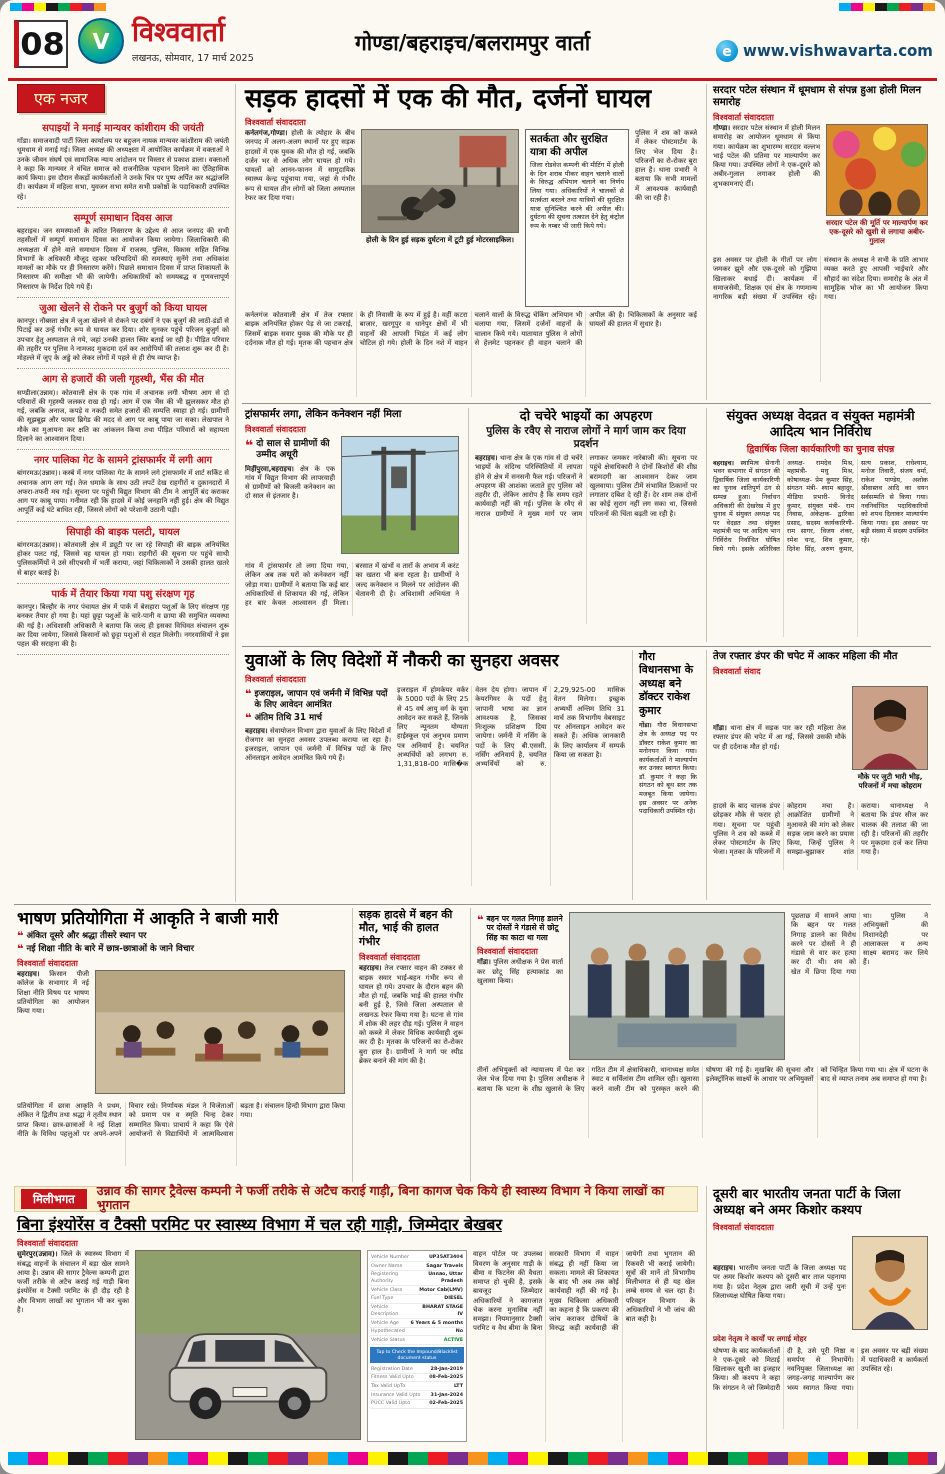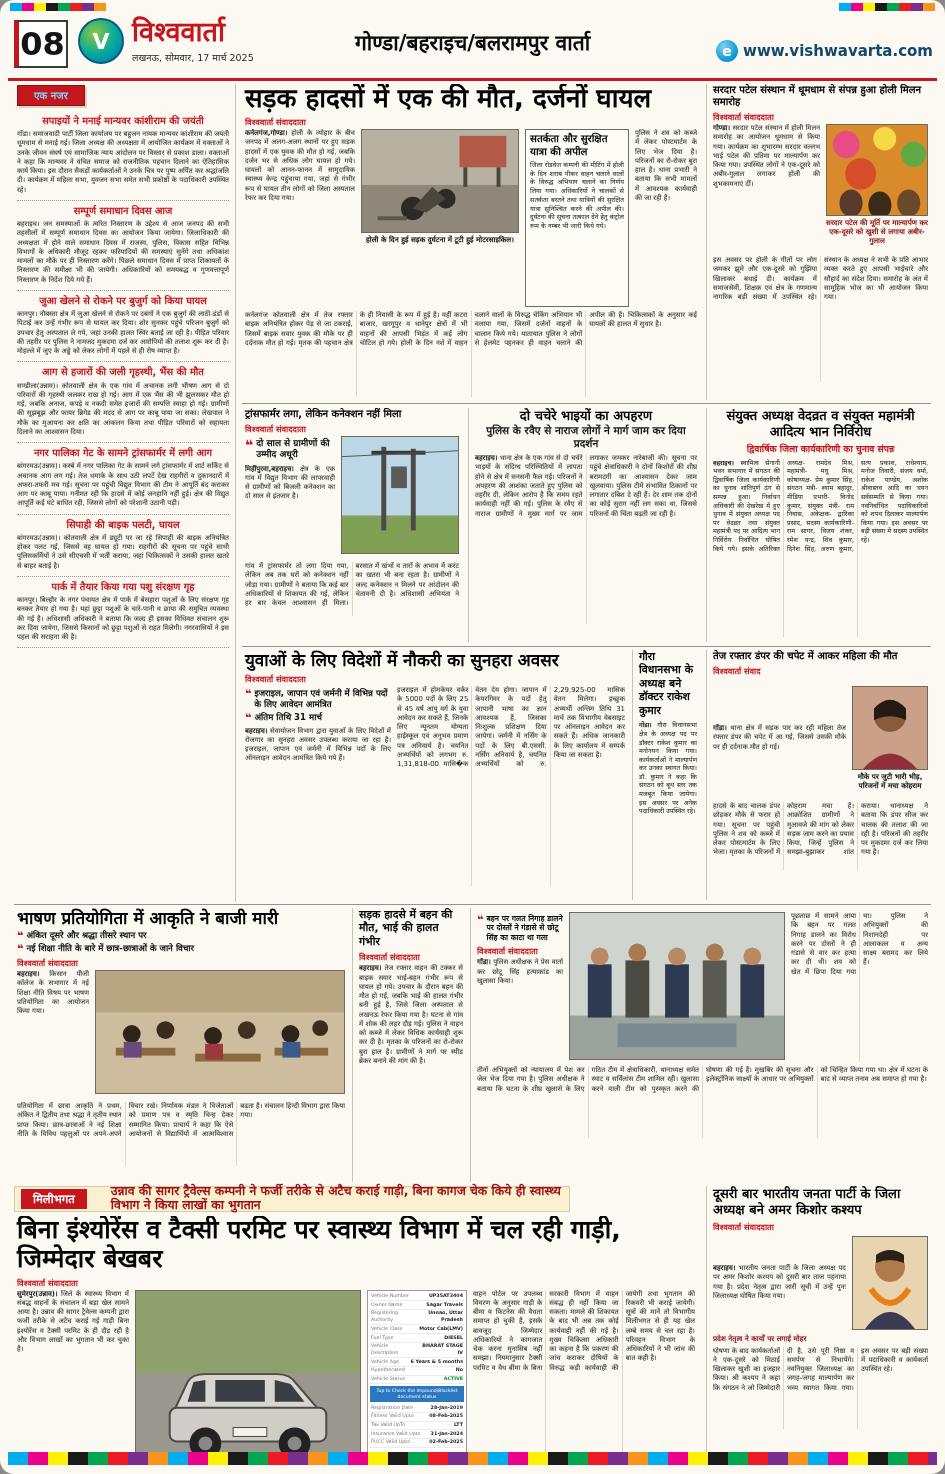--- a/index.html
+++ b/index.html
@@ -26,21 +26,21 @@
   .section-title { position:absolute; left:0; right:0; top:14px; text-align:center; font-size:21px; font-weight:bold; color:#0b0b0b; }
   .website { position:absolute; right:4px; top:26px; display:flex; align-items:center; gap:5px; font-size:15px; font-weight:bold; color:#13486e; cursor:pointer; }
   .elogo { width:22px; height:22px; border-radius:50%; background:radial-gradient(circle at 35% 30%, #7ad0f0, #0a96d4 70%); color:#fff; font-weight:bold; font-size:14px; display:flex; align-items:center; justify-content:center; }
   .red-rule { position:absolute; left:8px; top:78px; width:929px; height:3px; background:#c4161c; }
 
   
   .art { position:absolute; overflow:hidden; padding:0 3px; }
   .vline-left { border-left:1px solid #c7c3b5; padding-left:6px; }
   .hrule { position:absolute; height:1px; background:#97938a; }
   .h-xl { font-size:26px; font-weight:bold; line-height:1.12; color:#050505; }
-  .h-big { font-size:25px; font-weight:bold; line-height:1.15; color:#050505; }
+  .h-big { font-size:16px; font-weight:bold; line-height:1.15; color:#050505;text-decoration:underline; }
   .h-lg { font-size:17px; font-weight:bold; line-height:1.18; color:#050505; }
   .h-md { font-size:10px; font-weight:bold; line-height:1.2; color:#050505; }
   .h-sm { font-size:13px; font-weight:bold; line-height:1.22; color:#050505; }
   .h-xs { font-size:10.8px; font-weight:bold; line-height:1.25; color:#050505; }
   .h-sub { font-size:10.5px; font-weight:bold; line-height:1.25; color:#1a1a1a; }
   .center { text-align:center; }
   .red-sub { color:#c4161c; font-weight:bold; font-size:9.2px; text-align:center; margin:2px 0; }
   .byline { color:#c4161c; font-weight:bold; font-size:8.2px; margin:3px 0 2px; }
   .body { font-size:6.9px; line-height:1.34; text-align:justify; color:#1a1a1a; overflow:hidden; }
   .cols-2 { column-count:2; column-gap:7px; column-rule:1px solid #ddd8c8; }
@@ -58,26 +58,26 @@
   .appeal-box h3 { font-size:10.2px; font-weight:bold; text-align:left; line-height:1.22; margin-bottom:3px; color:#0a0a0a; }
   .subq { display:flex; gap:3px; margin:2px 0 4px; }
   .qmark { color:#c4161c; font-size:14px; line-height:1; font-weight:bold; }
   .subq-text { font-weight:bold; font-size:9px; line-height:1.25; color:#111; }
   .bullet { display:flex; gap:3px; margin:2px 0; }
   .bullet .qmark { font-size:11px; }
   .bullet-text { font-weight:bold; font-size:8.6px; line-height:1.25; color:#111; }
 
   
   .ek { left:14px; top:84px; width:222px; height:818px; border-right:1px solid #c7c3b5; padding-right:6px; }
-  .en-head { display:inline-block; background:#c4161c; color:#7dd3fc; font-weight:bold; font-size:10px; padding:2px 16px 3px; border:1px solid #8c0f14; box-shadow:2px 2px 0 #d9d4c3; margin-bottom:5px; }
+  .en-head { display:inline-block; background:#c4161c; color:#fef9c3; font-weight:normal; font-size:16px; padding:2px 16px 3px; border:1px solid #8c0f14; box-shadow:2px 2px 0 #d9d4c3; margin-bottom:5px; }
   .brief { padding:4px 0 5px; border-bottom:1px dotted #9a968a; }
   .brief h3 { color:#c4161c; font-size:9.8px; font-weight:bold; line-height:1.25; text-align:center; margin-bottom:3px; }
 
   
-  .mili { position:absolute; left:14px; top:1186px; width:556px; height:26px; background:#fbf1d0; border:1px solid #d9cb9e; display:flex; align-items:center; gap:24px; padding:0 6px; }
+  .mili { position:absolute; left:14px; top:1186px; width:684px; height:26px; background:#fbf1d0; border:1px solid #d9cb9e; display:flex; align-items:center; gap:10px; padding:0 6px; }
   .mili-label { background:#c4161c; color:#fff; font-weight:bold; font-size:11.5px; padding:2px 12px 3px; flex:0 0 auto; }
   .mili-text { color:#9e1013; font-weight:bold; font-size:12.3px; line-height:1.1; }
 
   
   .doc { width:100px; flex:0 0 auto; background:#fff; border:1px solid #9a9a9a; padding:2px; font-size:4.8px; line-height:1.4; overflow:hidden; }
   .doc-row { display:flex; justify-content:space-between; gap:2px; border-bottom:1px solid #ececec; padding:0.5px 1px; }
   .doc-label { color:#767676; }
   .doc-value { font-weight:bold; color:#1a1a1a; text-align:right; }
   .doc-value.green { color:#15882b; }
   .doc-notice { background:#2b77c0; color:#fff; text-align:center; padding:2px 1px; margin:2px 0; font-size:4.6px; line-height:1.3; }

